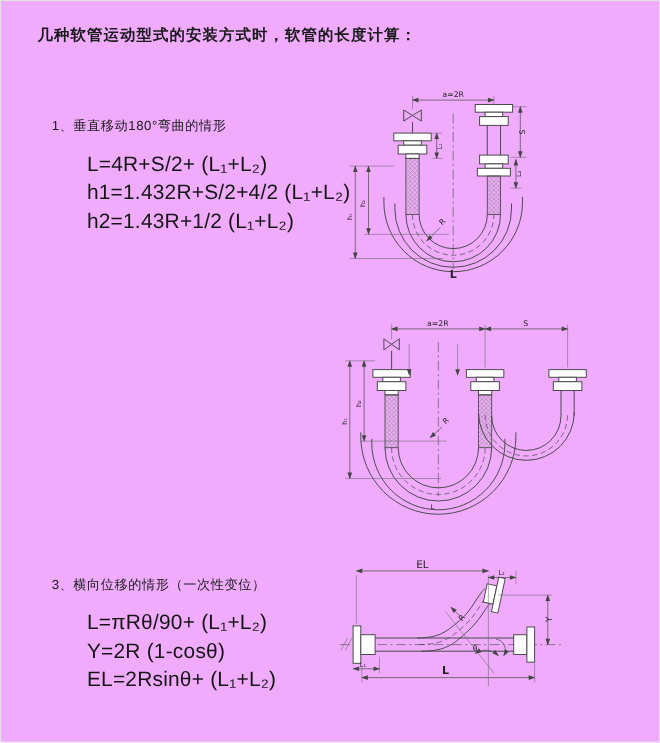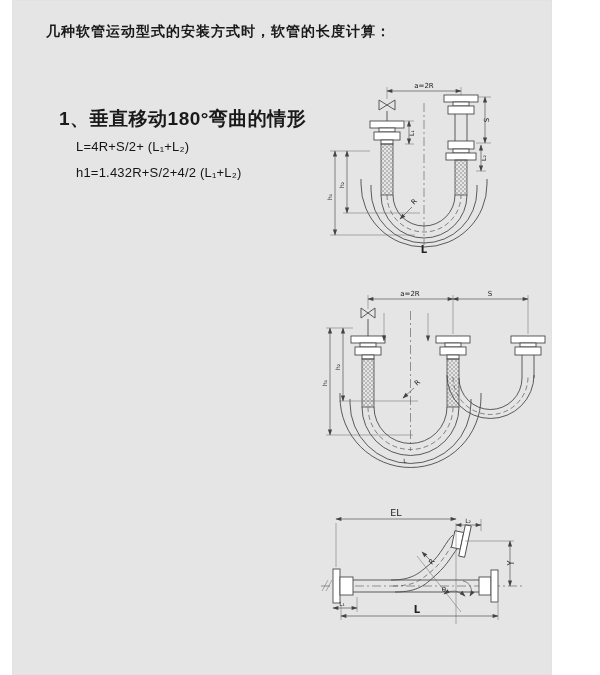--- a/index.html
+++ b/index.html
@@ -1,31 +1,31 @@
 <!DOCTYPE html>
 <html><head>
 <meta charset="utf-8">
 <style>
   html,body{margin:0;padding:0;background:#fff;}
   .page{
-    position:relative;width:540px;height:675px;background:#e5e5e5;
+    position:relative;width:600px;height:675px;background:#f0abfc;
     border:1px solid #e2e2e2;box-sizing:border-box;overflow:hidden;
-    font-family:"Liberation Sans","DejaVu Sans",sans-serif;color:#111;margin-left:12px;
+    font-family:"Liberation Sans","DejaVu Sans",sans-serif;color:#111;
   }
   .title{
     position:absolute;left:33px;top:22px;font-size:14px;font-weight:bold;
     letter-spacing:1px;color:#1a1a1a;white-space:nowrap;
   }
   .sec{position:absolute;left:46px;width:270px;height:112px;}
   .sec-heading{
-    position:absolute;left:0;top:0;font-size:19px;font-weight:bold;
+    position:absolute;left:0;top:0;font-size:12px;font-weight:normal;
     color:#1a1a1a;letter-spacing:.5px;white-space:nowrap;
   }
   .formula{
-    position:absolute;left:17px;font-size:13px;color:#151515;
+    position:absolute;left:32px;font-size:19px;color:#151515;
     letter-spacing:.2px;white-space:nowrap;
   }
   .f1{top:33px}.f2{top:59px}.f3{top:85px}
   svg.diag{position:absolute;overflow:visible;}
   #d1{left:312px;top:72px;}
   #d2{left:305px;top:282px;}
   #d3{left:300px;top:498px;}
   .tube{stroke:#4a4a4a;stroke-width:.9;fill:none;}
   .fit{stroke:#4a4a4a;stroke-width:.9;fill:#ffffff;}
   .hat{stroke:#4a4a4a;stroke-width:.8;}
@@ -42,23 +42,30 @@
 <body>
 
 <div class="page">
 
   <div class="title">几种软管运动型式的安装方式时，软管的长度计算：</div>
 
   <div class="sec" style="top:105px">
     <div class="sec-heading">1、垂直移动180°弯曲的情形</div>
     <div class="formula f1">L=4R+S/2+ (L₁+L₂)</div>
     <div class="formula f2">h1=1.432R+S/2+4/2 (L₁+L₂)</div>
+    <div class="formula f3">h2=1.43R+1/2 (L₁+L₂)</div>
   </div>
 
 
+  <div class="sec" style="top:522px">
+    <div class="sec-heading">3、横向位移的情形（一次性变位）</div>
+    <div class="formula f1">L=πRθ/90+ (L₁+L₂)</div>
+    <div class="formula f2">Y=2R (1-cosθ)</div>
+    <div class="formula f3">EL=2Rsinθ+ (L₁+L₂)</div>
+  </div>
 
   <svg id="d1" class="diag" width="278" height="192" viewBox="0 0 278 192">
     <defs>
       <pattern id="hatch" width="4" height="4" patternUnits="userSpaceOnUse">
         <path d="M0,4 L4,0 M0,0 L4,4" stroke="#8a8a8a" stroke-width="0.5"></path>
       </pattern>
       <marker id="ar" viewBox="0 0 10 10" refX="9" refY="5" markerWidth="8" markerHeight="6" orient="auto-start-reverse" markerUnits="userSpaceOnUse">
         <path d="M0,1.5 L10,5 L0,8.5 z" fill="#444"></path>
       </marker>
     </defs>

